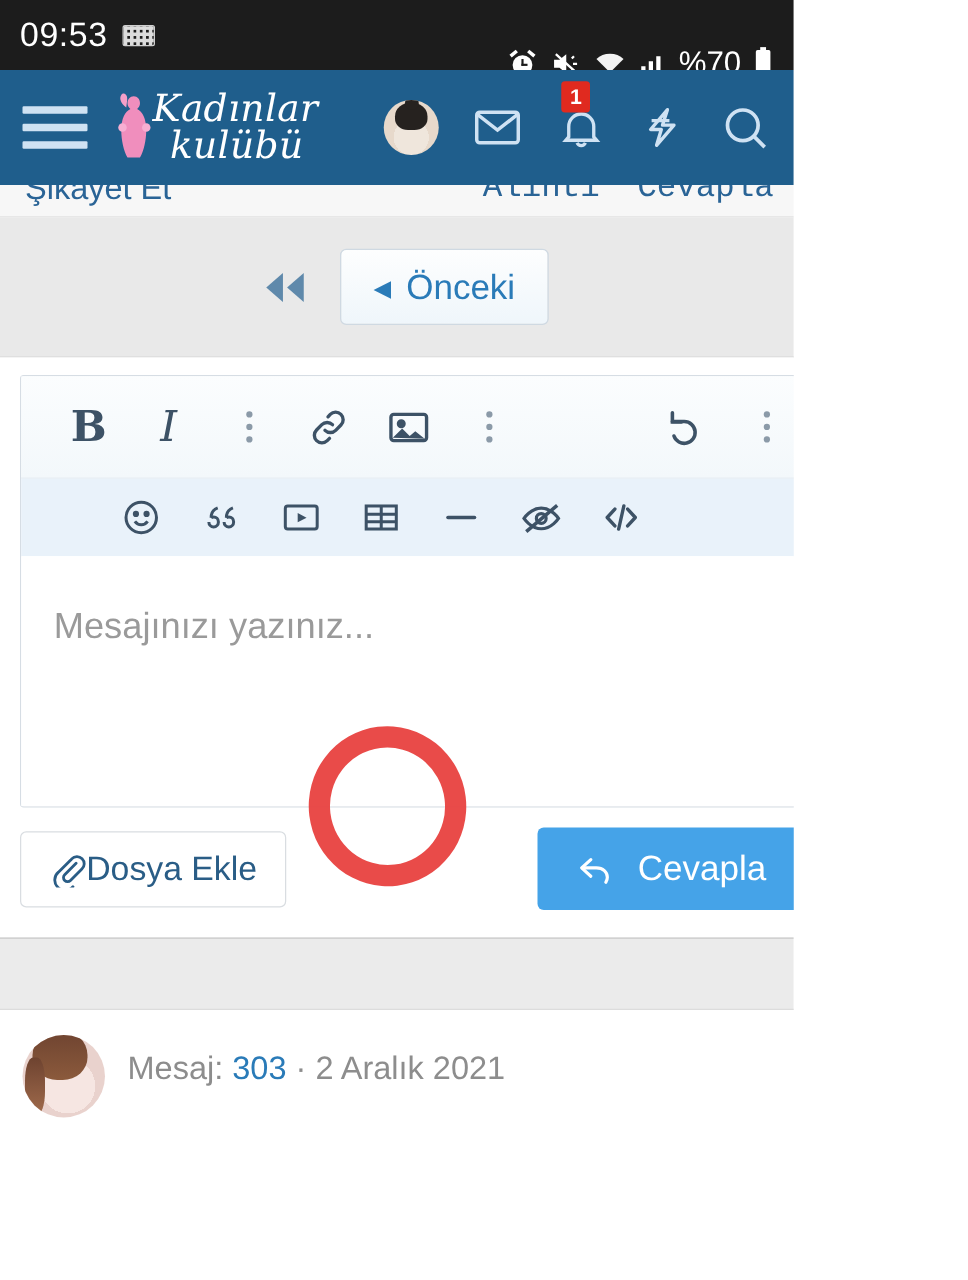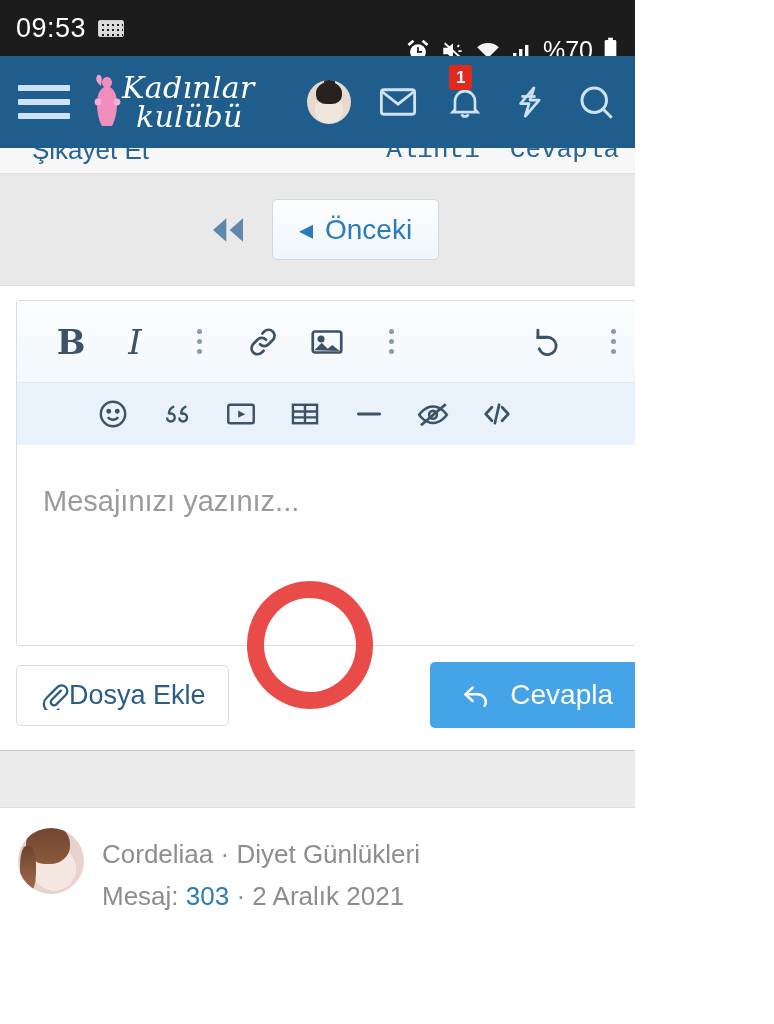--- a/index.html
+++ b/index.html
@@ -66,21 +66,21 @@
     background: #e02a1f; color: #fff; font-size: 17px; line-height: 1;
     padding: 4px 7px; border-radius: 3px; font-weight: 700;
   }
 
   
   .clipped-row {
     height: 26px; background: #f7f7f7; overflow: hidden; position: relative;
     border-bottom: 1px solid #e2e2e2;
   }
   .clipped-inner {
-    position: absolute; left: 16px; right: 0; top: -18px; height: 40px;
+    position: absolute; left: 4px; right: 0; top: -18px; height: 40px;
     display: flex; align-items: center; justify-content: space-between;
     padding: 0 16px; color: #2a6496; font-size: 26px;
   }
   .clipped-right { display: flex; gap: 30px; align-items: center; font-family: Liberation Mono, monospace; }
 
   
   .pagenav {
     background: #e9e9e9; height: 112px;
     display: flex; align-items: center; justify-content: center; gap: 12px;
     border-bottom: 1px solid #dcdcdc;
@@ -445,25 +445,20 @@
       </div>
     </div>
   </div>
 
   <div class="gap-band"></div>
 
 
   <div class="thread">
     <div class="thread-avatar"></div>
     <div>
-      <div class="thread-meta">
-        <span>Cordeliaa</span>
-        <span>·</span>
-        <span>Diyet Günlükleri</span>
-      </div>
       <div class="thread-meta2">
         <span>Mesaj:</span>
         <span class="lnk">303</span>
         <span>·</span>
         <span>2 Aralık 2021</span>
       </div>
     </div>
   </div>
 
 </div>

